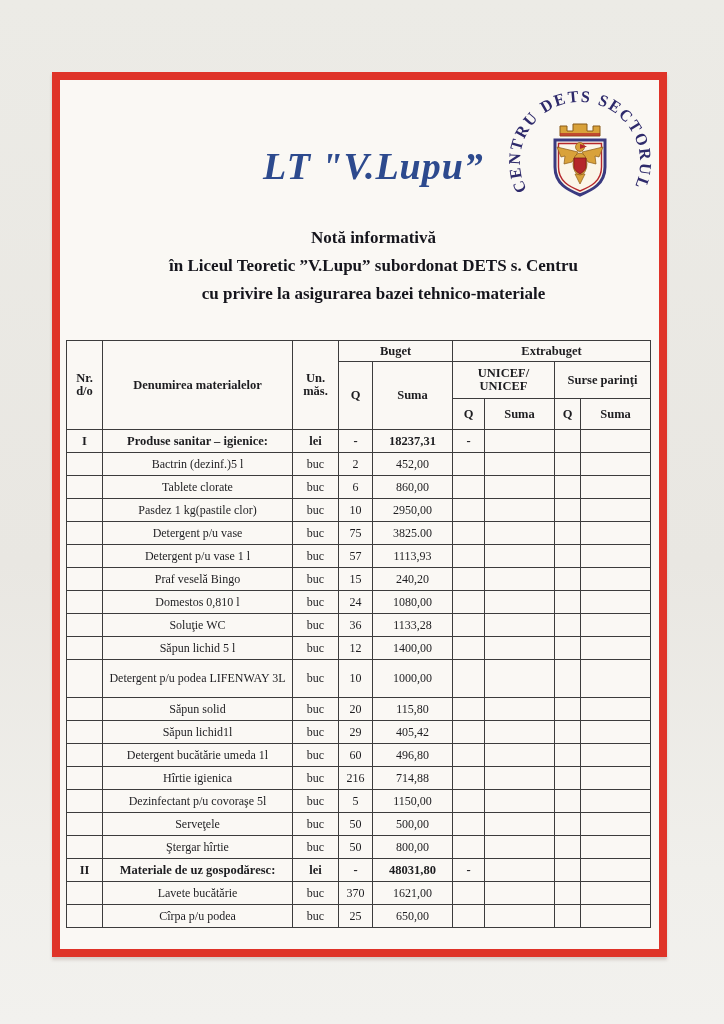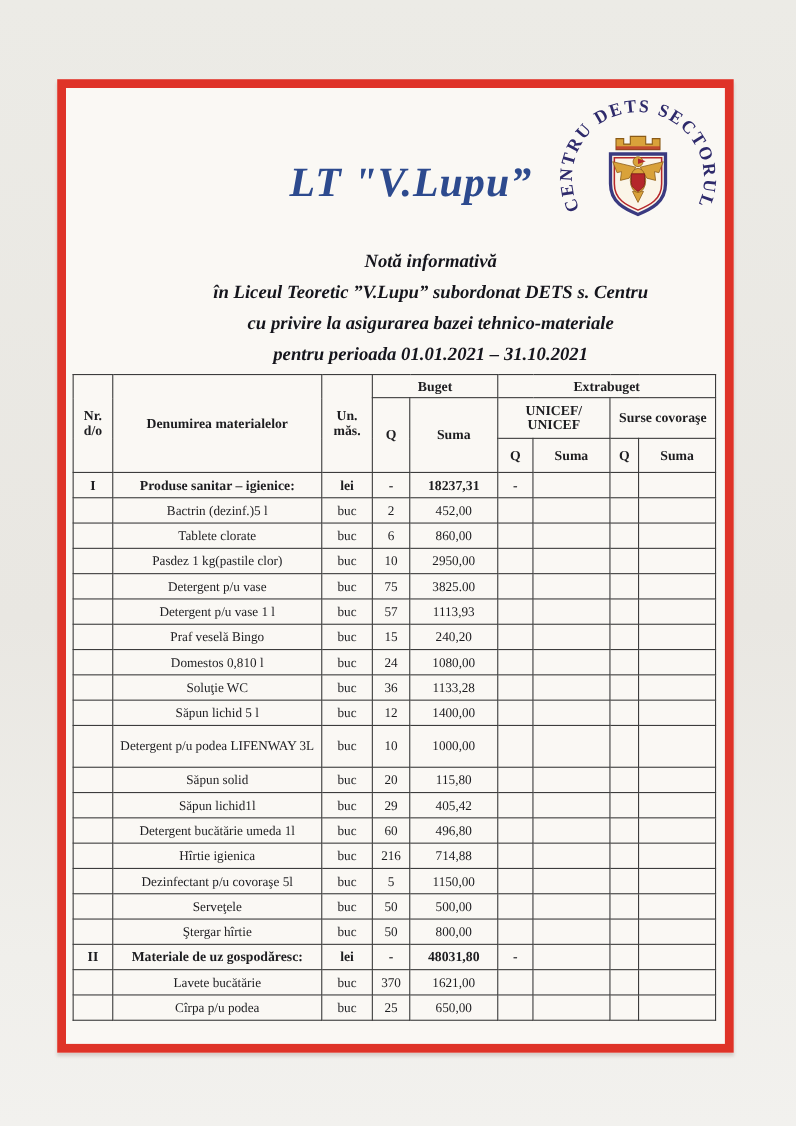--- a/index.html
+++ b/index.html
@@ -29,23 +29,23 @@
   .ghost1{left:335px;top:92px;width:175px;height:225px;}
   .ghost2{left:395px;top:430px;width:250px;height:488px;}
   .title{
     position:absolute;left:60px;top:144px;width:599px;
     text-align:center;transform:translateX(14px);
     font-size:38px;font-weight:bold;font-style:italic;
     color:#2d4a8e;letter-spacing:1px;
   }
   .stamp{position:absolute;left:502px;top:84px;width:156px;height:156px;}
   .headings{
-    position:absolute;left:78px;top:224px;width:599px;
+    position:absolute;left:60px;top:224px;width:599px;
     text-align:center;transform:translateX(14px);
-    font-size:17px;font-weight:bold;font-style:italic;color:#15151c;
+    font-size:17px;font-weight:bold;color:#15151c;
   }
   .headings div{line-height:28px;}
   table.mat{
     position:absolute;left:66px;top:340px;width:584px;
     border-collapse:collapse;table-layout:fixed;
     font-size:12px;color:#1d1d20;
   }
   table.mat th,table.mat td{
     border:1px solid #3c3c3c;overflow:hidden;
     text-align:center;vertical-align:middle;
@@ -97,21 +97,20 @@
         <path d="M58,52 v-10 h7 v5 h6 v-7 h14 v7 h6 v-5 h7 v10 z" fill="#d9a23a" stroke="#8a5a16" stroke-width="1"></path>
         <rect x="58" y="49" width="40" height="3" fill="#b5272b" opacity="0.7"></rect>
       </g>
     </svg>
   </div>
 
   <div class="headings">
     <div>Notă informativă</div>
     <div>în Liceul Teoretic ”V.Lupu”  subordonat DETS s. Centru</div>
     <div>cu privire la asigurarea bazei tehnico-materiale</div>
-    <div>pentru perioada 01.01.2021 – 31.10.2021</div>
   </div>
 
   <table class="mat">
     <colgroup>
       <col style="width:36px">
         <col style="width:190px">
         <col style="width:46px">
       <col style="width:34px">
         <col style="width:80px">
       <col style="width:32px">
@@ -133,21 +132,21 @@
         <th colspan="2" class="h-top">Buget</th>
         <th colspan="4" class="h-top">Extrabuget</th>
       </tr>
       <tr>
         <th rowspan="2">Q</th>
         <th rowspan="2">Suma</th>
         <th colspan="2" class="h-mid">
           <span>UNICEF/</span><br>
           <span>UNICEF</span>
         </th>
-        <th colspan="2" class="h-mid surse">Surse covoraşe</th>
+        <th colspan="2" class="h-mid surse">Surse parinţi</th>
       </tr>
       <tr class="h-bot">
         <th>Q</th>
         <th>Suma</th>
         <th>Q</th>
         <th>Suma</th>
       </tr>
     </thead>
     <tbody>
         <tr class="section-row">

